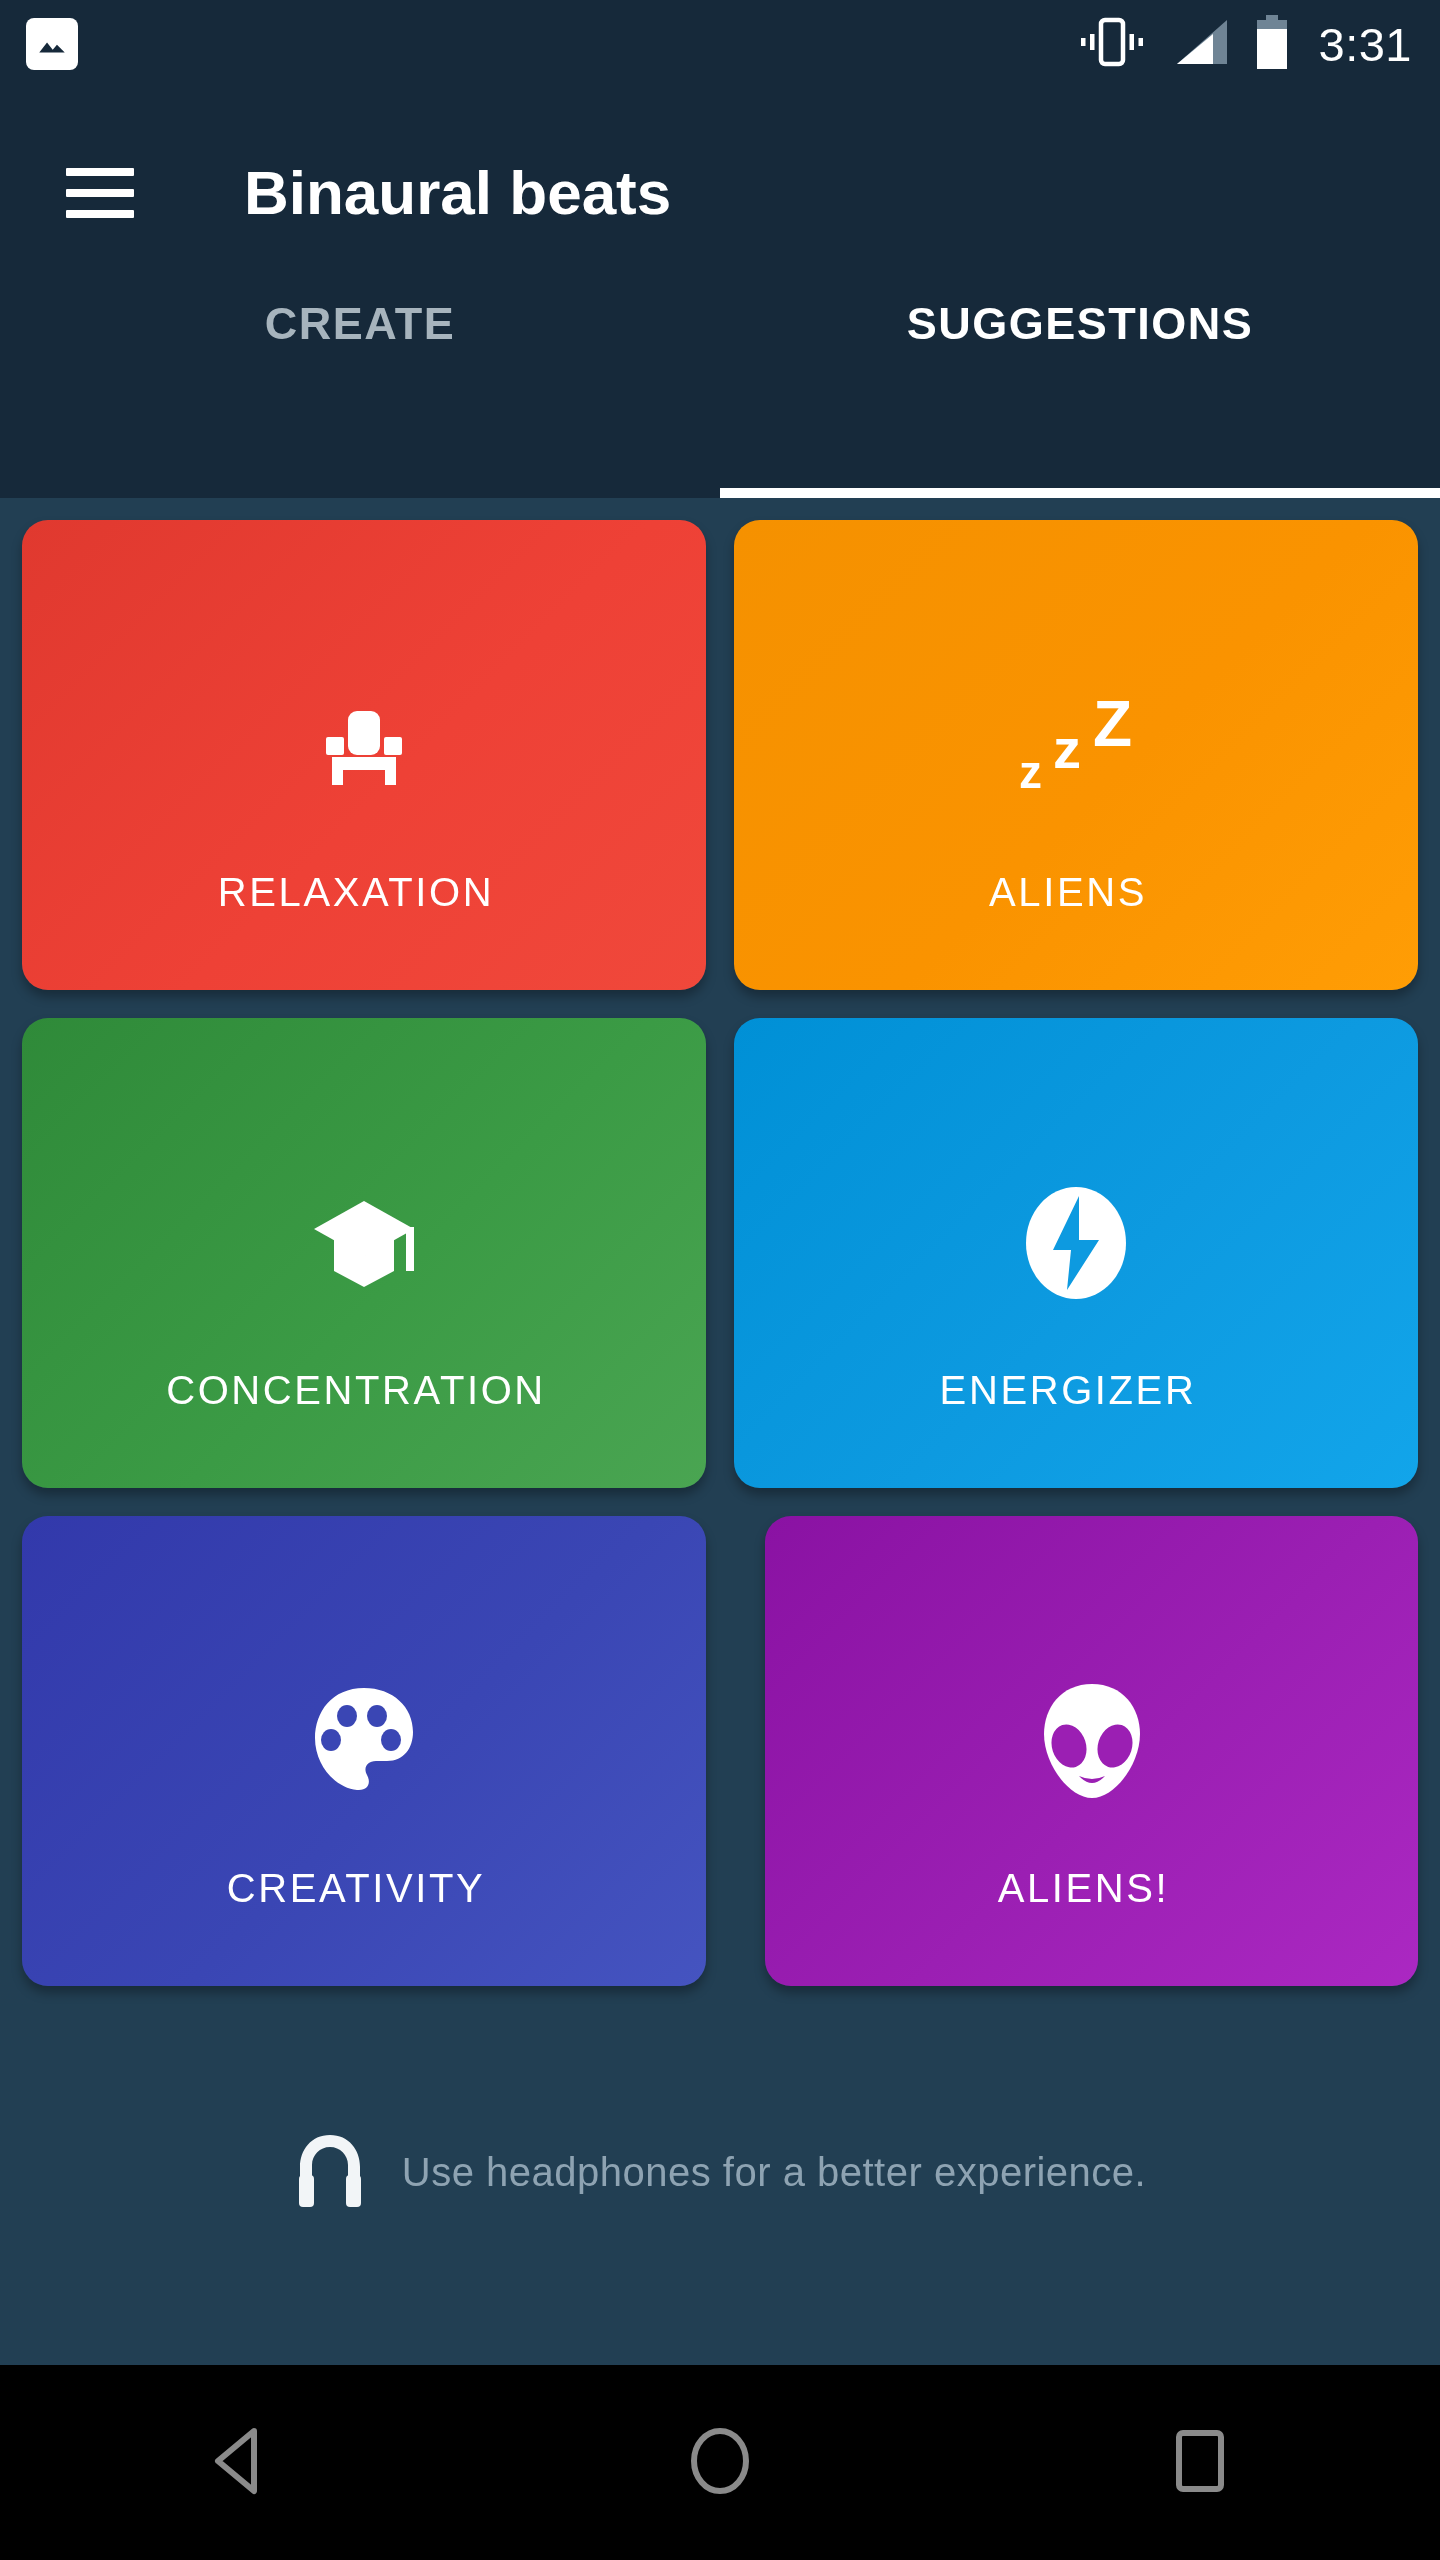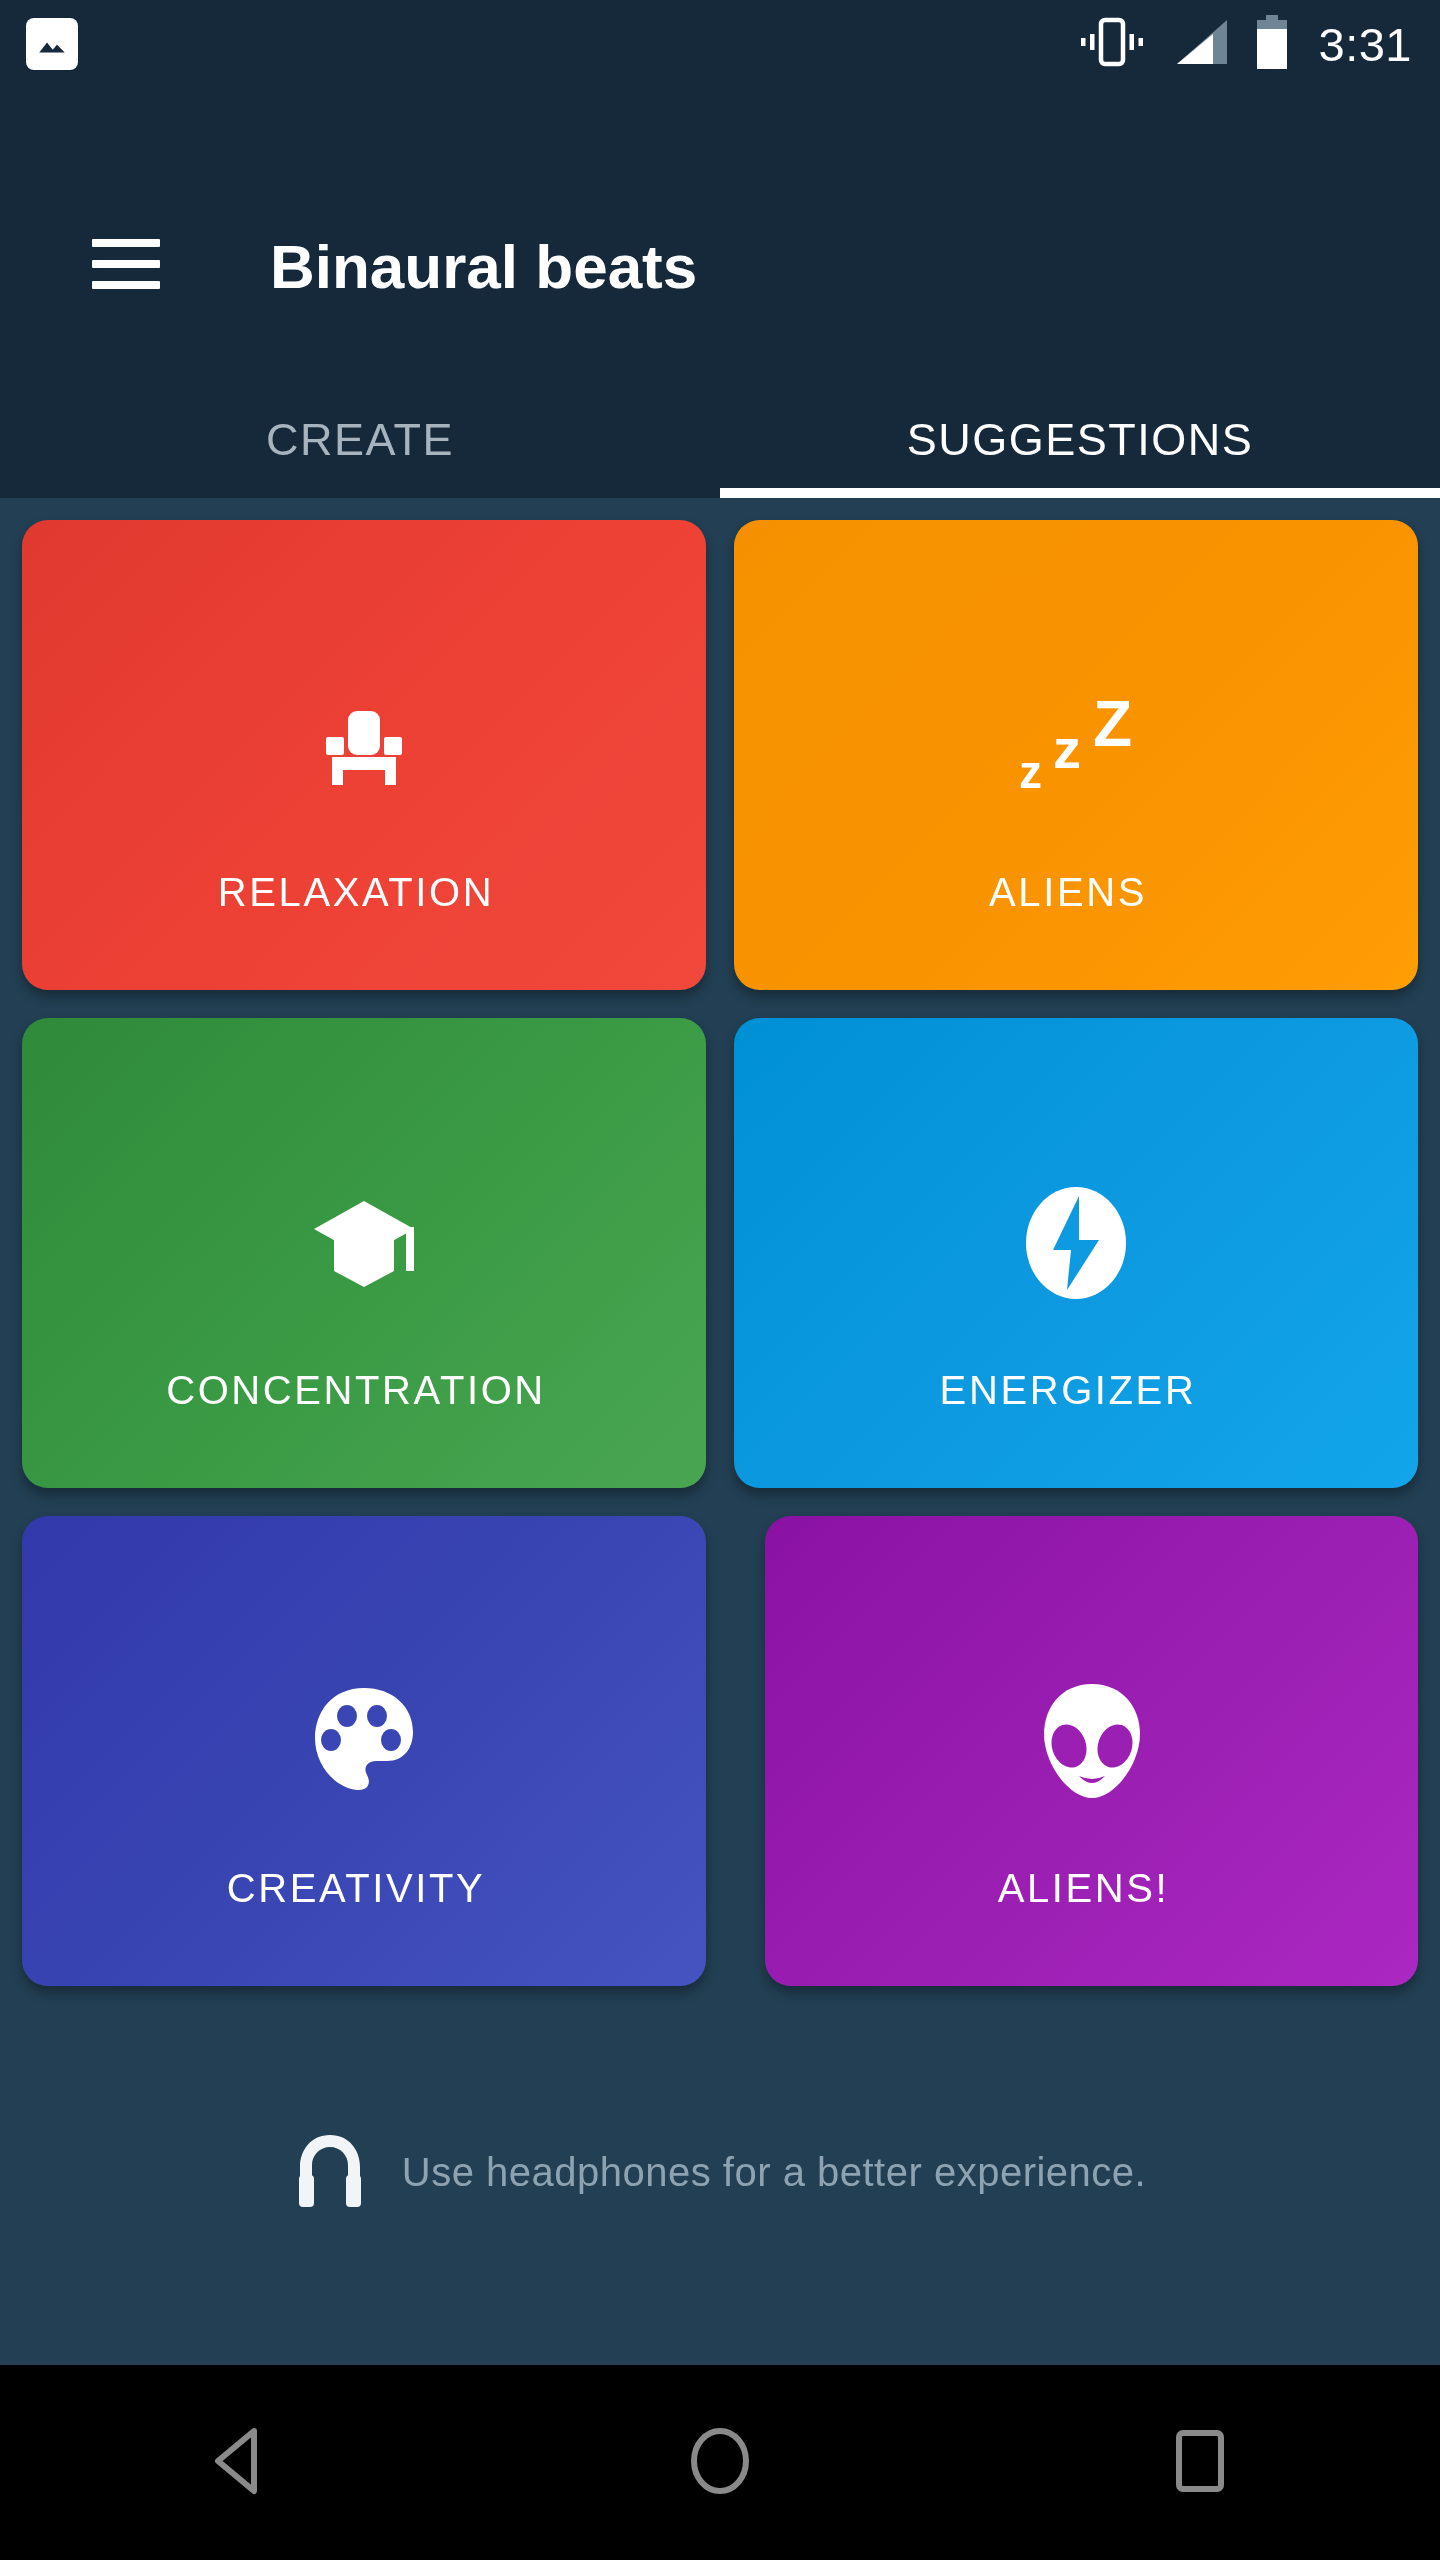--- a/index.html
+++ b/index.html
@@ -32,46 +32,46 @@
   }
   .clock {
     color:#ffffff; font-size:47px; font-weight:400; letter-spacing:0.5px;
     line-height:1; margin-left:4px;
   }
 
   
   .appbar {
     height:210px;
     background:#16293a;
-    display:flex; align-items:flex-end;
-    padding-left:92px;
+    display:flex; align-items:center;
+    padding-left:66px;
     flex:0 0 auto;
   }
   .hamburger { width:68px; height:68px; display:flex; flex-direction:column;
     justify-content:center; gap:13px; cursor:pointer; }
   .hamburger span { display:block; width:68px; height:8px; background:#fff; border-radius:1px; }
   .app-title {
     color:#ffffff; font-size:62px; font-weight:700;
     margin-left:110px; letter-spacing:0px; line-height:1;
   }
 
   
   .tabs {
     height:200px;
     background:#16293a;
     display:flex; align-items:stretch;
     flex:0 0 auto;
     position:relative;
   }
   .tab {
     flex:1 1 50%;
-    display:flex; align-items:flex-end; justify-content:center;
-    font-size:45px; font-weight:400; letter-spacing:1.5px;
+    display:flex; align-items:flex-start; justify-content:center;
+    font-size:45px; font-weight:700; letter-spacing:1.5px;
     cursor:pointer; position:relative;
-    padding-bottom:32px;
+    padding-bottom:5px;
   }
   .tab.inactive { color:#a7b4bd; }
   .tab.active { color:#ffffff; }
   .tab-indicator {
     position:absolute; bottom:0; left:50%; width:50%;
     height:10px; background:#ffffff;
   }
 
   
   .content {

